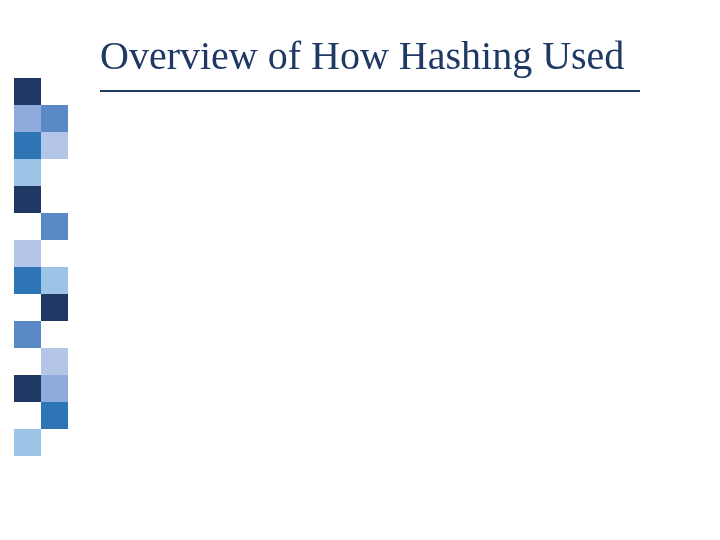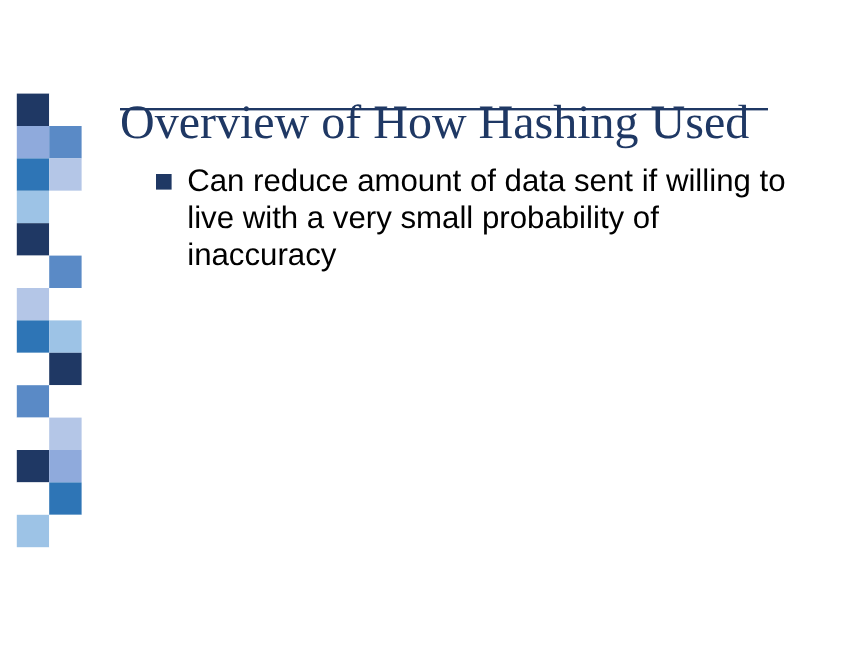--- a/index.html
+++ b/index.html
@@ -19,21 +19,20 @@
   }
   .title {
     position: absolute;
     top: 32px;
     left: 100px;
     right: 30px;
     font-family: "Times New Roman", Times, serif;
     font-size: 40px;
     color: #1f3864;
     font-weight: 400;
-    margin-top: 46px;
   }
   .title-rule {
     position: absolute;
     top: 90px;
     left: 100px;
     width: 540px;
     height: 2px;
     background: #1f3864;
   }
   .body {
@@ -131,19 +130,15 @@
     <div class="row">
         <div class="sq" style="width:27px;background:#9dc3e6"></div>
         <div class="sq" style="width:27px;background:#ffffff"></div>
       </div>
   </div>
 
   <div class="title">Overview of How Hashing Used</div>
   <div class="title-rule"></div>
 
   <div class="body">
-    <div class="item">
-      <div class="bullet"></div>
-      <span>Can reduce amount of data sent if willing to live with a very small probability of inaccuracy</span>
-    </div>
   </div>
 
 </div>
 
 </body></html>

